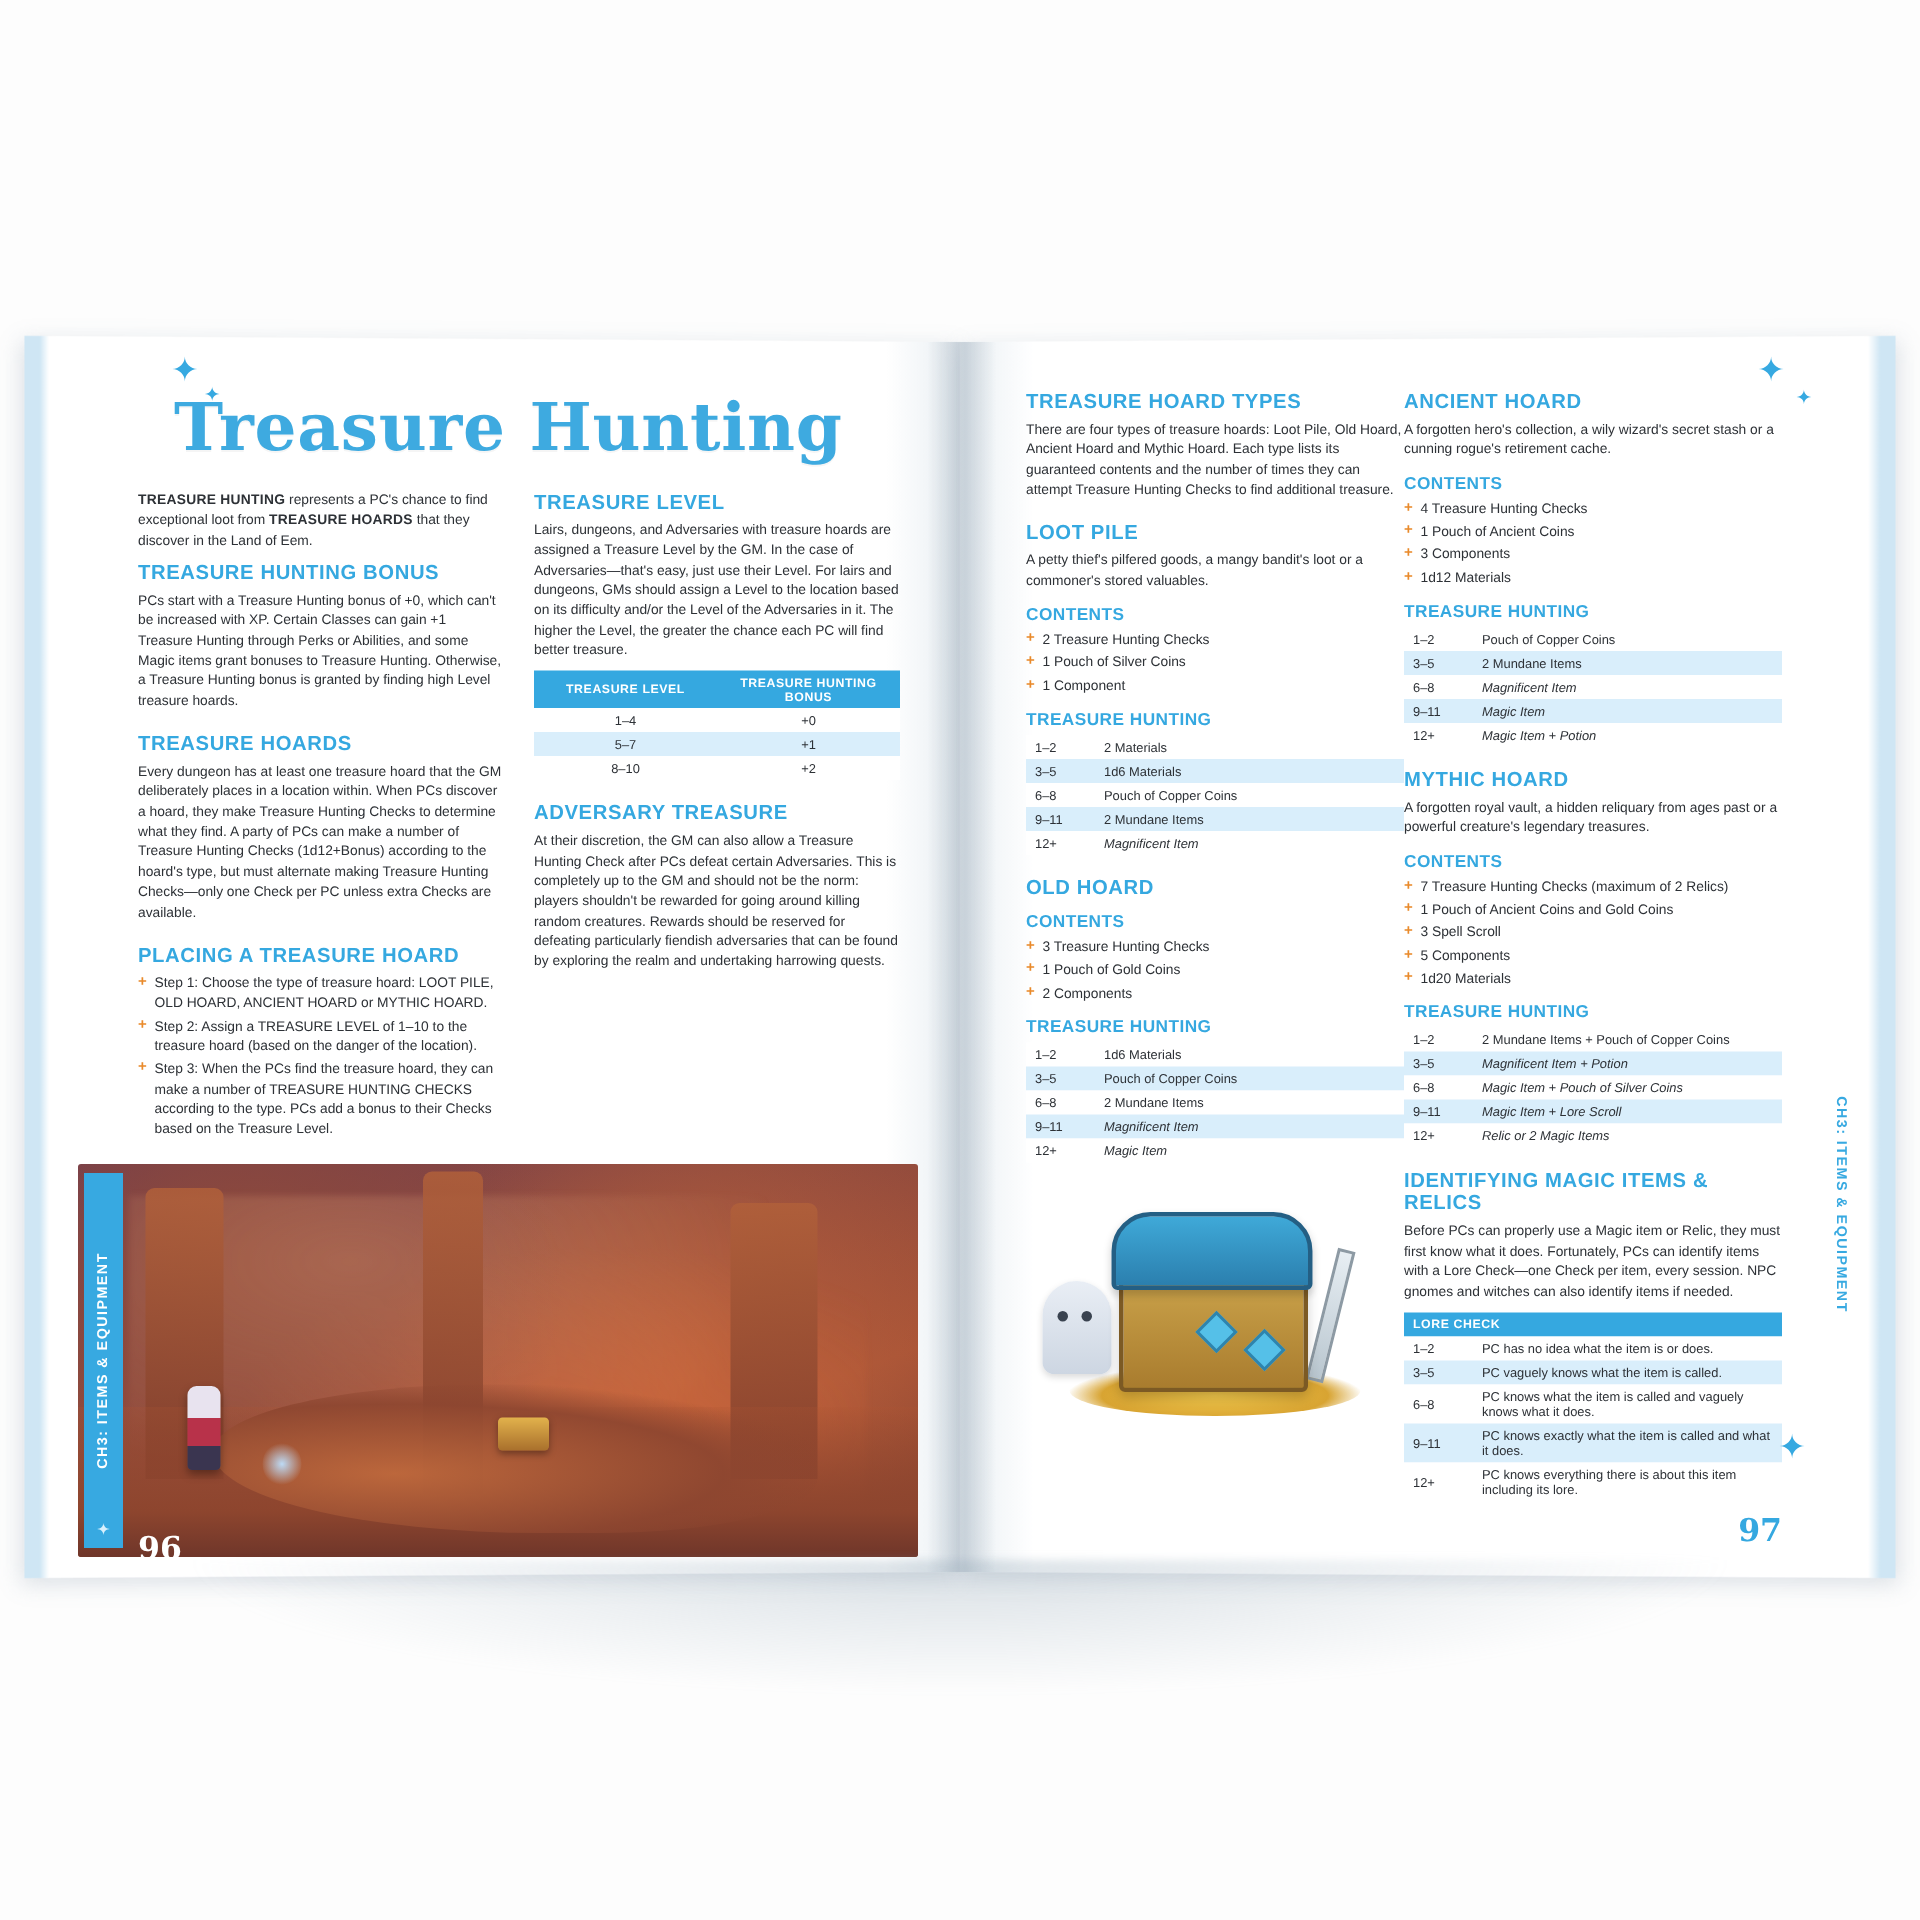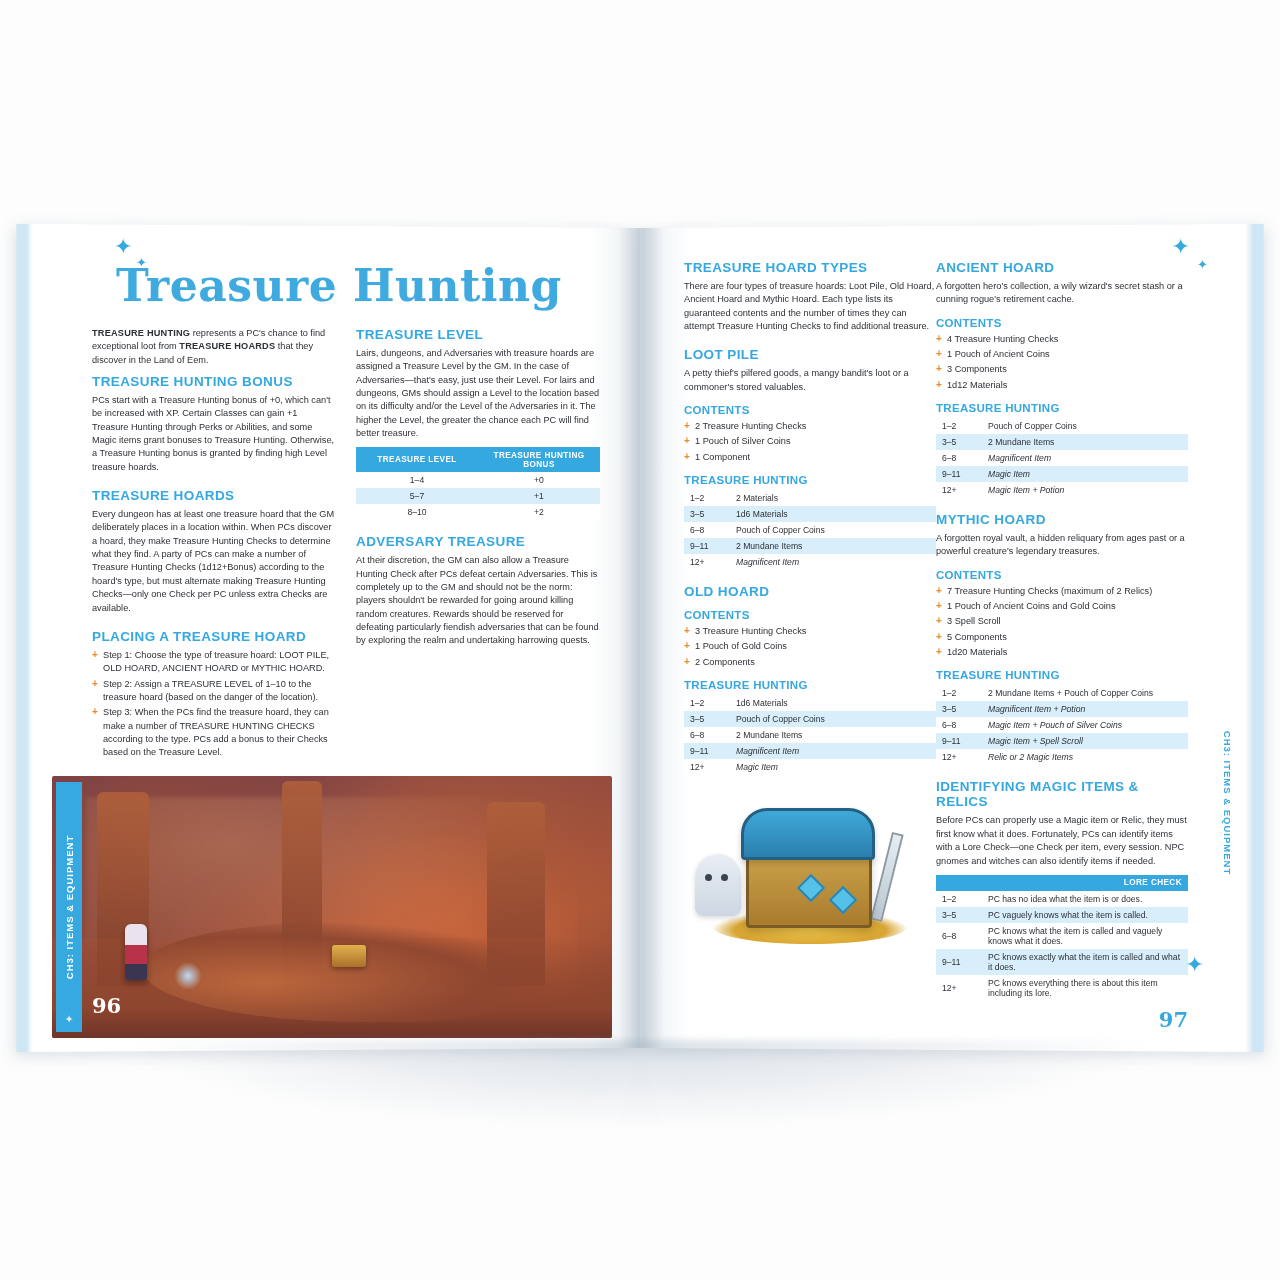--- a/index.html
+++ b/index.html
@@ -169,21 +169,21 @@
     margin: 4px 0 8px 0;
     font-size: 8.6px;
   }
   table.tbl thead th {
     background: #35a8e0;
     color: #ffffff;
     font-size: 8.2px;
     letter-spacing: .4px;
     text-transform: uppercase;
     padding: 3.5px 6px;
-    text-align: right;
+    text-align: left;
     font-weight: bold;
   }
   table.tbl thead th.center { text-align: center; }
   table.tbl tbody td {
     padding: 3px 6px;
     color: #2d3136;
     border: none;
   }
   table.tbl tbody tr:nth-child(odd)  { background: #ffffff; }
   table.tbl tbody tr:nth-child(even) { background: #d9eefb; }
@@ -322,21 +322,21 @@
     text-transform: uppercase;
   }
 
   .folio {
     position: absolute;
     font-family: "DejaVu Serif", serif;
     font-size: 21px;
     color: #35a8e0;
     font-weight: bold;
   }
-  .folio.left  { left: 56px;  bottom: 30px; color: #ffffff; }
+  .folio.left  { left: 56px;  bottom: 4px; color: #ffffff; }
   .folio.right { right: 60px; bottom: 16px; }
 
   
   .rcols {
     display: flex;
     padding: 18px 30px 0 18px;
   }
   .rcol { width: 252px; }
 
   .chest-art {
@@ -666,21 +666,21 @@
                 <tr>
                     <td class="range">3–5</td>
                     <td class="ital">Magnificent Item + Potion</td>
                   </tr>
                 <tr>
                     <td class="range">6–8</td>
                     <td class="ital">Magic Item + Pouch of Silver Coins</td>
                   </tr>
                 <tr>
                     <td class="range">9–11</td>
-                    <td class="ital">Magic Item + Spell Scroll</td>
+                    <td class="ital">Magic Item + Lore Scroll</td>
                   </tr>
                 <tr>
                     <td class="range">12+</td>
                     <td class="ital">Relic or 2 Magic Items</td>
                   </tr>
               </tbody>
             </table>
 
             <h2>IDENTIFYING MAGIC ITEMS &amp; RELICS</h2>
             <p>Before PCs can properly use a Magic item or Relic, they must first know what it does. Fortunately, PCs can identify items with a Lore Check—one Check per item, every session. NPC gnomes and witches can also identify items if needed.</p>

